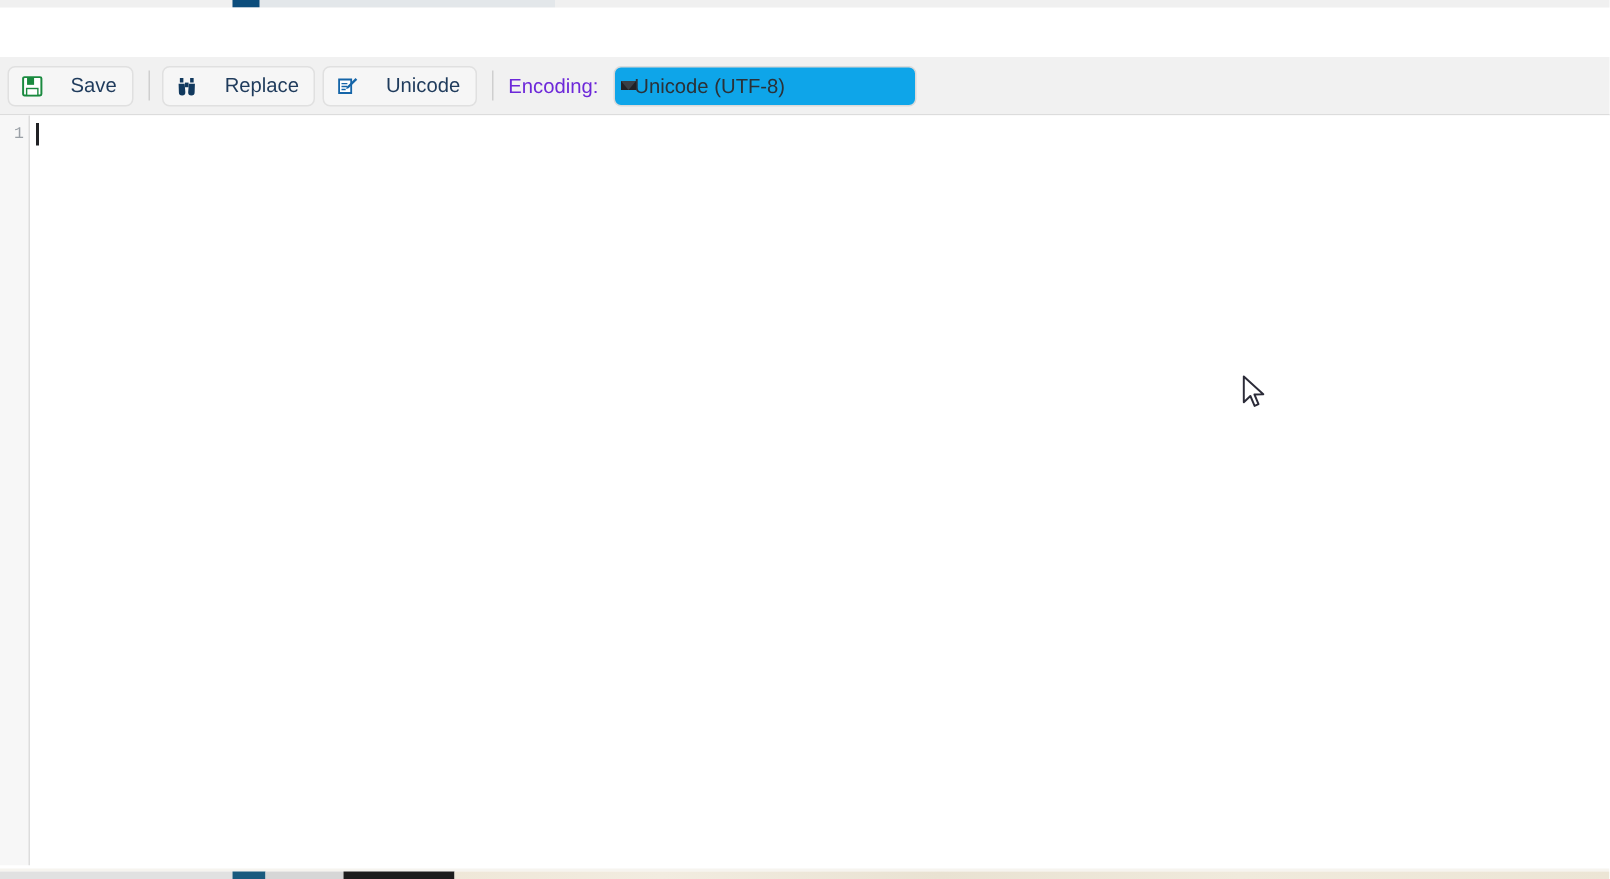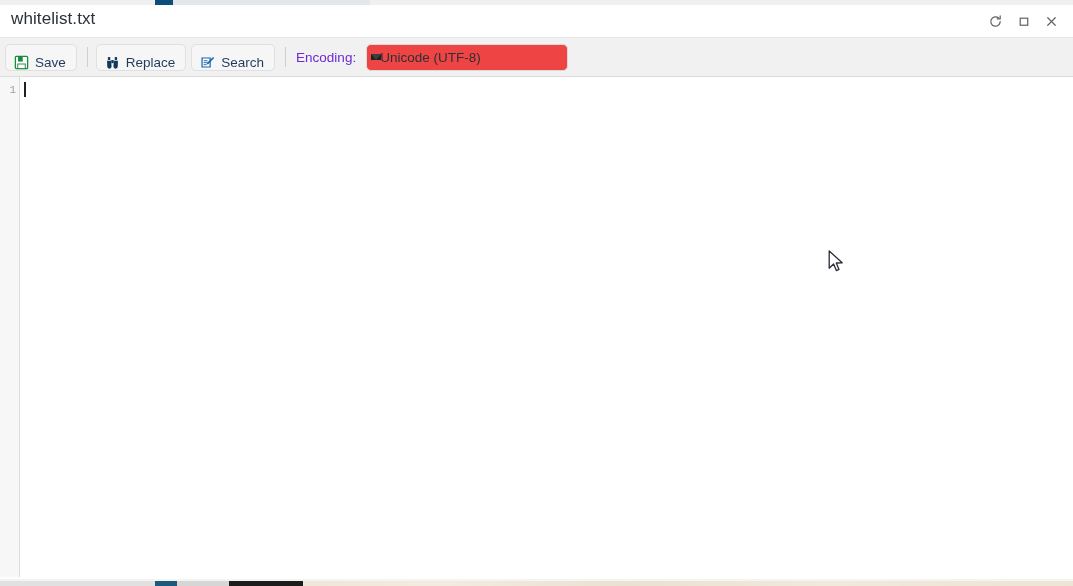--- a/index.html
+++ b/index.html
@@ -93,22 +93,22 @@
     background: #f1f1f1;
     border-bottom: 1px solid #dcdcdc;
     box-sizing: border-box;
     display: flex;
     align-items: center;
     padding-left: 5px;
   }
 
   .tb-btn {
     display: inline-flex;
-    align-items: flex-end;
-    gap: 6px;
+    align-items: center;
+    gap: 18px;
     height: 27px;
     padding: 0 10px 0 8px;
     margin-right: 5px;
     background: #f6f6f6;
     border: 1px solid #e0e0e0;
     border-radius: 5px;
     box-sizing: border-box;
     cursor: default;
   }
   .tb-btn .lbl {
@@ -138,21 +138,21 @@
     font-size: 13.5px;
     color: #6d28d9;
     margin: 0 10px 0 2px;
     white-space: nowrap;
   }
 
   .tb-select {
     position: relative;
     width: 202px;
     height: 27px;
-    background: #ef4444;
+    background: #0ea5e9;
     border: 1px solid #dadada;
     border-radius: 5px;
     box-sizing: border-box;
     display: flex;
     align-items: center;
     cursor: default;
   }
   .tb-select .sel-val {
     font-size: 13.5px;
     color: #2b3137;
@@ -286,42 +286,20 @@
 </head>
 <body>
 
 <div id="app">
 
   <div class="top-sliver">
     <div class="tab-strip"></div>
     <div class="tab-accent"></div>
   </div>
 
-  <div class="titlebar">
-    <div class="title-text">whitelist.txt</div>
-
-    <div class="win-controls">
-      <div class="win-btn">
-        <svg width="15" height="15" viewBox="0 0 16 16" fill="none" stroke="#5f6368" stroke-width="1.3" stroke-linecap="round" stroke-linejoin="round">
-          <path d="M13 8a5 5 0 1 1-1.6-3.66"></path>
-          <path d="M13 2v3.2h-3.2"></path>
-        </svg>
-      </div>
-      <div class="win-btn">
-        <svg width="15" height="15" viewBox="0 0 16 16" fill="none" stroke="#5f6368" stroke-width="1.3">
-          <rect x="4.5" y="4.5" width="8" height="7.5"></rect>
-        </svg>
-      </div>
-      <div class="win-btn">
-        <svg width="15" height="15" viewBox="0 0 16 16" fill="none" stroke="#5f6368" stroke-width="1.3" stroke-linecap="round">
-          <path d="M4 4l8 8M12 4l-8 8"></path>
-        </svg>
-      </div>
-    </div>
-  </div>
 
   <div class="toolbar">
 
     <div class="tb-btn">
       <span class="ico">
         <svg width="15" height="15" viewBox="0 0 16 16">
           <rect x="1.5" y="1.5" width="13" height="13" rx="1" fill="#ffffff" stroke="#1a8a3f" stroke-width="1.4"></rect>
           <rect x="4.3" y="1.8" width="5" height="5.2" fill="#1a8a3f"></rect>
           <rect x="4" y="9.6" width="8" height="4.9" fill="#ffffff" stroke="#1a8a3f" stroke-width="1"></rect>
         </svg>
@@ -346,21 +324,21 @@
     </div>
 
     <div class="tb-btn">
       <span class="ico">
         <svg width="15" height="15" viewBox="0 0 16 16">
           <path d="M2.2 3.2h8.6v9.6H2.2z" fill="#ffffff" stroke="#1565a8" stroke-width="1.3"></path>
           <path d="M3.9 6.1h4.2M3.9 8.2h4.2M3.9 10.3h3" stroke="#1565a8" stroke-width="1"></path>
           <path d="M13.9 2.1l1.2 1.2-6.2 6.2-1.7.5.5-1.7z" fill="#1565a8"></path>
         </svg>
       </span>
-      <span class="lbl">Search</span>
+      <span class="lbl">Unicode</span>
     </div>
 
     <div class="tb-sep"></div>
 
     <span class="tb-label">Encoding:</span>
 
     <div class="tb-select">
       <span class="sel-val">Unicode (UTF-8)</span>
       <span class="caret"></span>
     </div>

